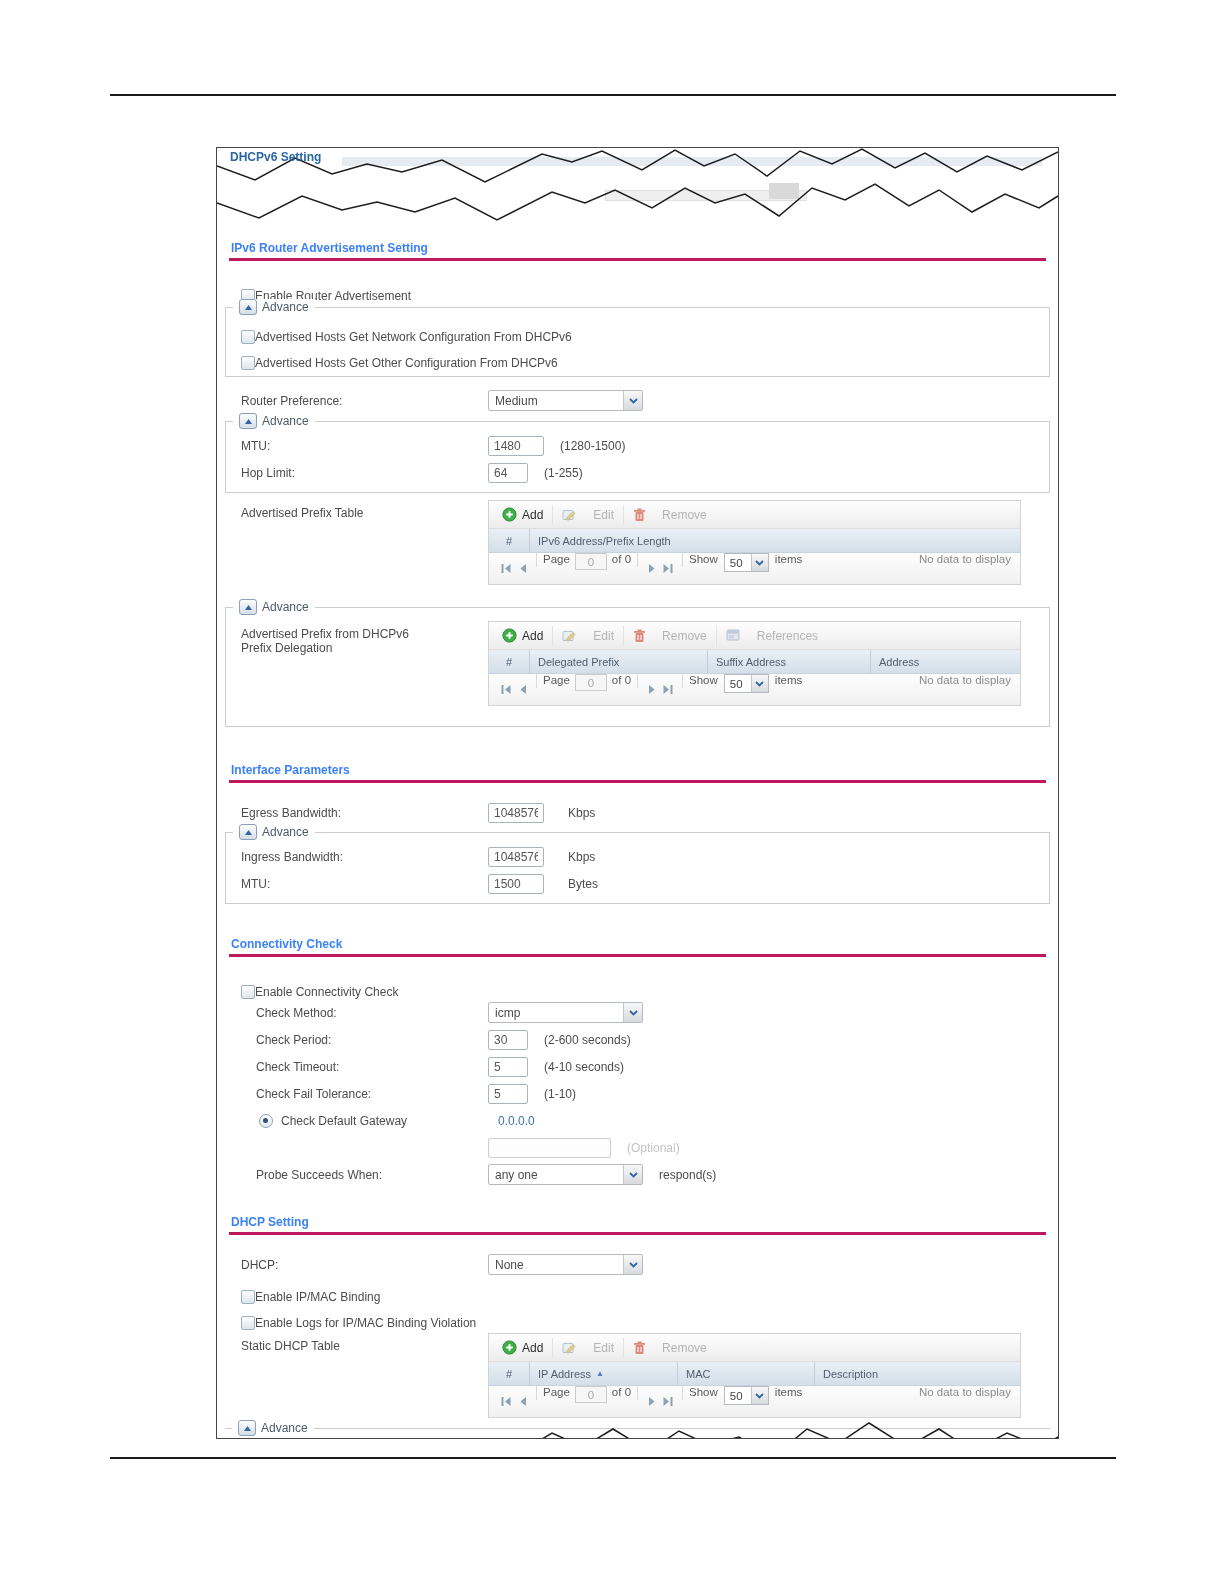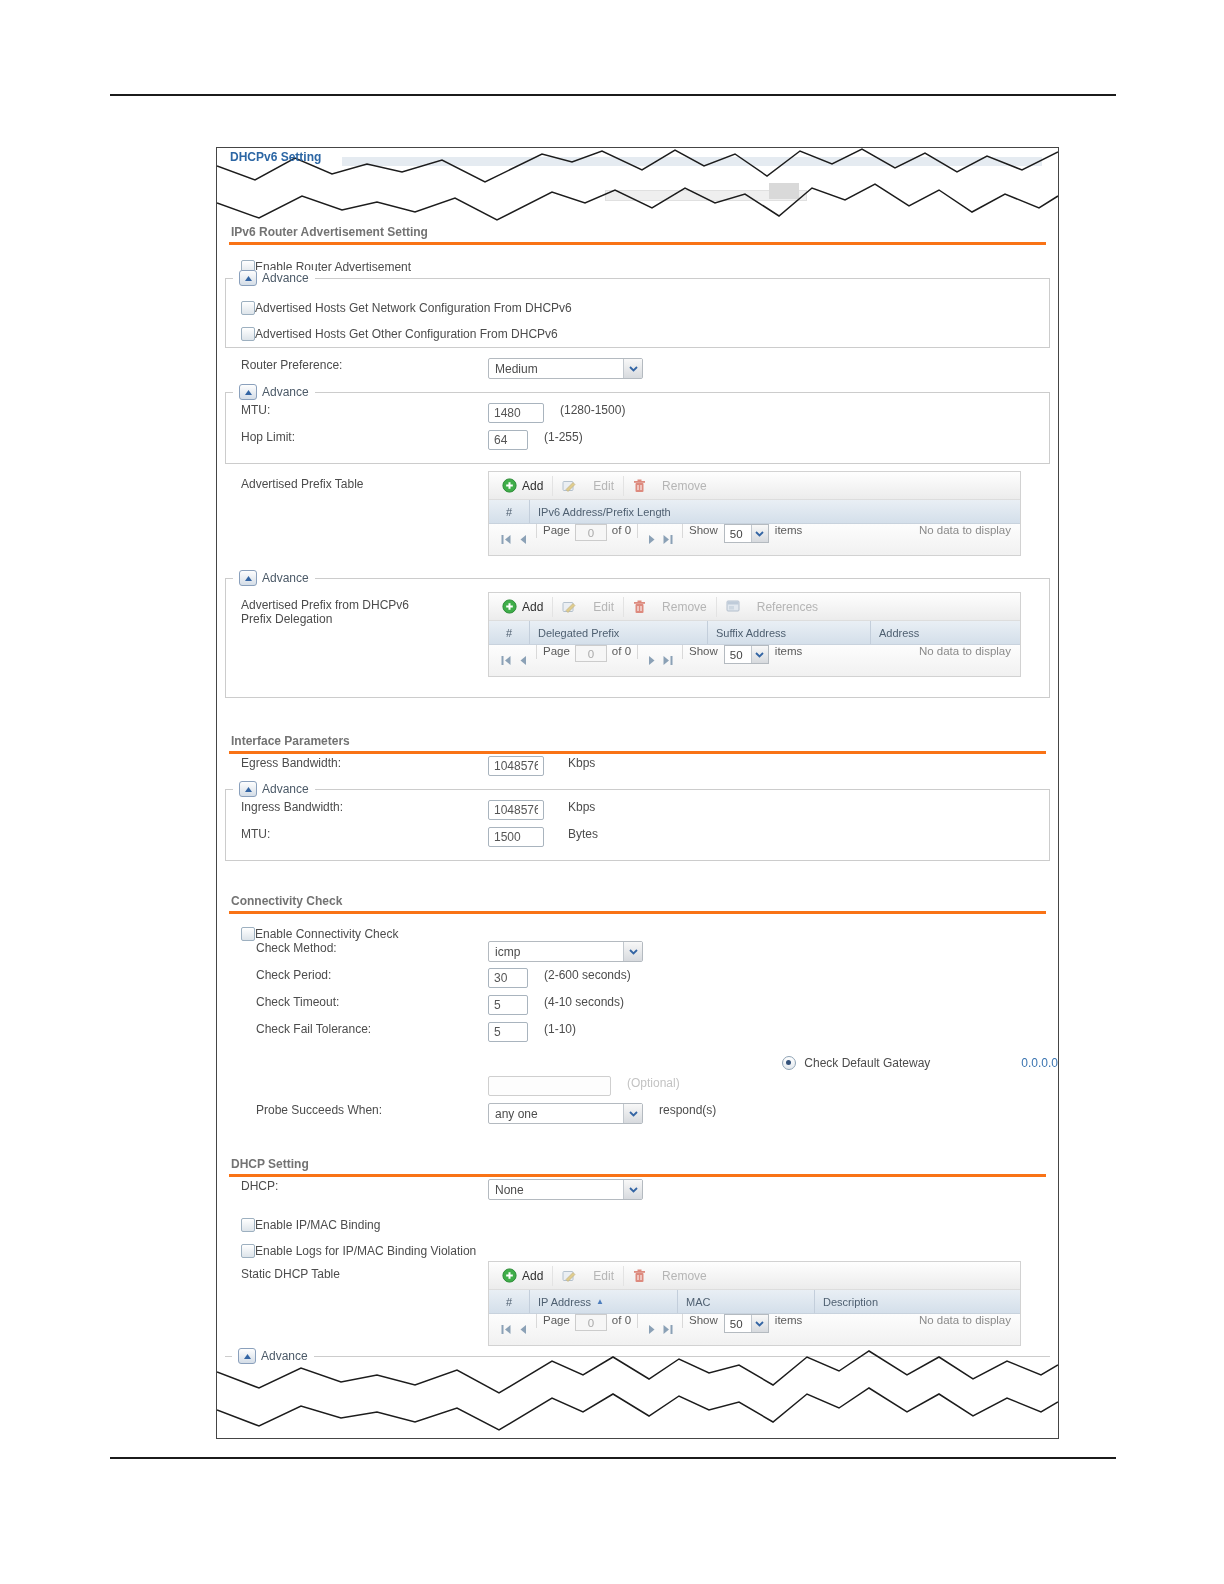--- a/index.html
+++ b/index.html
@@ -13,31 +13,31 @@
 
   
   .torn{position:relative;width:100%;}
   .torn svg.zig{position:absolute;left:0;top:0;}
   .torn-top{height:75px;}
   .torn-bottom{height:84px;margin-top:2px;}
   .dhcp6-title{position:absolute;left:13px;top:2px;color:#2c66a4;font-weight:bold;z-index:3;}
   .remnant{position:absolute;z-index:1;}
 
   
-  .section-header{margin:0 12px;padding:2px 2px 3px;color:#737373;font-weight:bold;border-bottom:3px solid #f97316;}
-
-  
-  .row{display:flex;min-height:27px;padding-left:24px;}
+  .section-header{margin:16px 12px;padding:2px 2px 3px;color:#3b82f6;font-weight:bold;border-bottom:3px solid #be185d;}
+
+  
+  .row{display:flex;align-items:center;min-height:27px;padding-left:24px;}
   .row .lbl{width:247px;flex:0 0 auto;box-sizing:border-box;padding-right:30px;}
   .row.ind{padding-left:39px;}
   .row.ind .lbl{width:232px;}
   .row.tbl{align-items:flex-start;}
   .row.tbl .lbl{padding-top:6px;}
   .cbrow{display:flex;align-items:flex-end;padding-left:24px;min-height:26px;}
-  .radiorow{display:flex;align-items:center;gap:8px;padding-left:42px;min-height:27px;justify-content:flex-end;}
+  .radiorow{display:flex;align-items:center;gap:8px;padding-left:42px;min-height:27px;}
   .radiorow .lbl{width:209px;flex:0 0 auto;box-sizing:border-box;padding-right:8px;}
 
   .cb{width:12px;height:12px;border:1px solid #9db0c0;border-radius:2px;background:linear-gradient(#ffffff,#dde4ea);flex:0 0 auto;}
   .radio{width:12px;height:12px;border:1px solid #8fa3b5;border-radius:50%;background:linear-gradient(#ffffff,#e4e9ee);position:relative;flex:0 0 auto;}
   .radio.sel::after{content:"";position:absolute;left:3px;top:3px;width:5px;height:5px;border-radius:50%;background:#33517a;}
 
   
   .advgroup{position:relative;margin:0 8px;border:1px solid #cccccc;padding:10px 0 6px;background:#fff;}
   .advgroup .row{padding-left:15px;}
   .legend{position:absolute;top:-9px;left:7px;background:#fff;padding:0 6px;display:flex;align-items:center;gap:5px;color:#4c5a68;z-index:2;}

